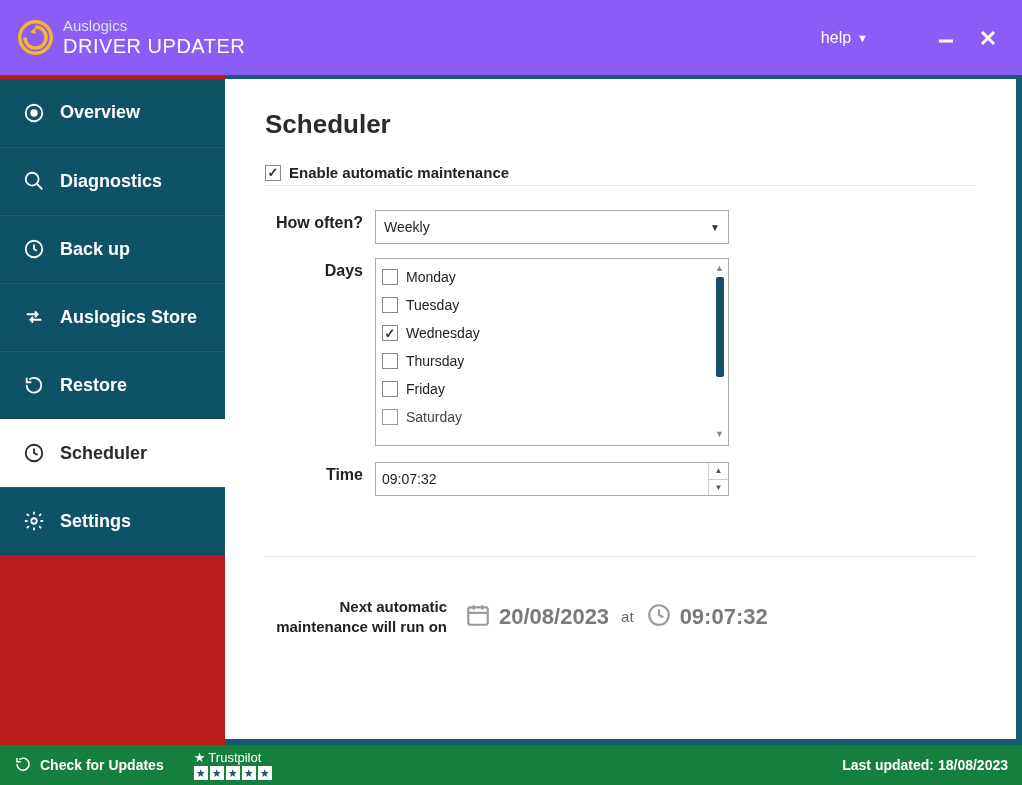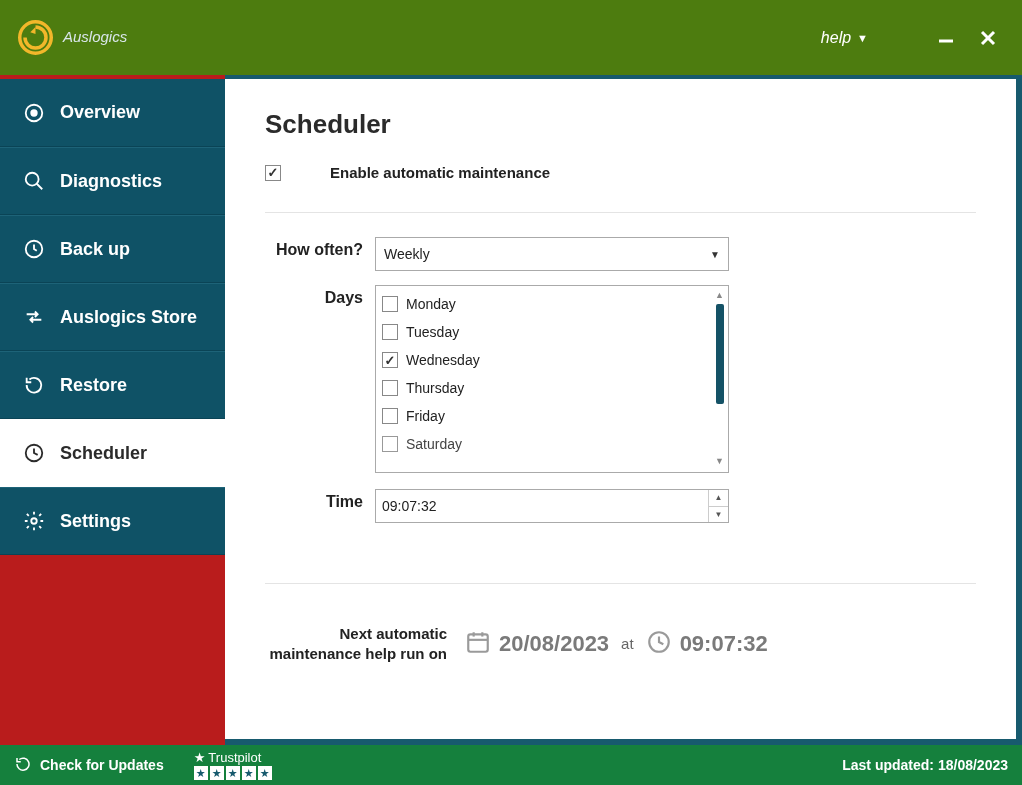--- a/index.html
+++ b/index.html
@@ -5,25 +5,24 @@
   * { box-sizing: border-box; margin: 0; padding: 0; }
   html, body { width: 1022px; height: 785px; font-family: "Segoe UI", Arial, sans-serif; overflow: hidden; }
   .app {
     width: 1022px; height: 785px;
     background: #175a6e;
     display: flex; flex-direction: column;
     position: relative;
   }
   .titlebar {
     height: 75px;
-    background: #4d7c0f;
+    background: #8b5cf6;
     display: flex; align-items: center;
     padding: 0 20px 0 18px;
     color: #fff;
-    font-style: italic;
   }
   .app-logo {
     width: 35px; height: 35px; margin-right: 10px;
     flex: 0 0 35px;
   }
   .app-name { line-height: 1.1; }
   .app-name .line1 { font-size: 15px; font-weight: 400; color: #d9e6ea; }
   .app-name .line2 { font-size: 20px; font-weight: 500; letter-spacing: 0.5px; color: #fff; }
   .titlebar-spacer { flex: 1; }
   .help-btn { color: #fff; font-size: 16px; display: flex; align-items: center; cursor: pointer; margin-right: 50px; }
@@ -64,21 +63,21 @@
   .nav-item.active svg { stroke: #2b2b2b; }
   .content-wrap {
     flex: 1;
     background: #fff;
     margin: 4px 6px 6px 0;
     padding: 30px 40px 20px 40px;
     overflow: hidden;
     position: relative;
   }
   .page-title { font-size: 26px; font-weight: 700; color: #2b2b2b; margin-bottom: 24px; }
-  .chk-row { display:flex; align-items:center; margin-bottom: 31px; gap: 41px; }
+  .chk-row { display:flex; align-items:center; margin-bottom: 4px; }
   .chk {
     width:16px; height:16px; border:1px solid #888;
     display:inline-flex; align-items:center; justify-content:center;
     margin-right: 8px; cursor:pointer; background:#fff;
   }
   .chk.checked::after { content:"✓"; font-size: 13px; color:#333; line-height:1; font-weight:bold;}
   .chk-label { font-size: 15px; font-weight: 600; color: #222; }
   .hr { border: none; border-top: 1px solid #e4e4e4; margin: 0 0 24px 0; }
   .form-row { display:flex; align-items:flex-start; margin-bottom: 14px; }
   .form-label { width: 110px; text-align: right; font-size: 16px; font-weight: 700; color:#222; padding-right: 12px; padding-top: 4px;}
@@ -146,20 +145,21 @@
   <div class="titlebar">
     <div class="app-logo">
       <svg viewBox="0 0 40 40" width="35" height="35">
         <circle cx="20" cy="20" r="18" fill="none" stroke="#f2b72a" stroke-width="4"></circle>
         <path d="M20 8 A12 12 0 1 1 8 20" fill="none" stroke="#f2b72a" stroke-width="4"></path>
         <path d="M14 14 L20 8 L20 16 Z" fill="#f2b72a"></path>
       </svg>
     </div>
     <div class="app-name">
       <div class="line1">Auslogics</div>
+      <div class="line2">DRIVER UPDATER</div>
     </div>
     <div class="titlebar-spacer"></div>
     <div class="help-btn">
       <span>help</span>
       <span class="caret">▼</span>
     </div>
     <div class="win-btn">
       <svg width="18" height="18" viewBox="0 0 18 18">
           <line x1="2" y1="12" x2="16" y2="12" stroke="#fff" stroke-width="3"></line>
         </svg>
@@ -304,21 +304,21 @@
           <div class="spin">
             <div>▲</div>
             <div>▼</div>
           </div>
         </div>
       </div>
 
       <div class="next-run">
         <div class="label">
           <span>Next automatic</span><br>
-          <span>maintenance help run on</span>
+          <span>maintenance will run on</span>
         </div>
         <span class="ic">
           <svg width="26" height="26" viewBox="0 0 24 24" fill="none" stroke="#9a9a9a" stroke-width="2">
               <rect x="3" y="5" width="18" height="16" rx="2"></rect>
               <line x1="3" y1="10" x2="21" y2="10"></line>
               <line x1="8" y1="3" x2="8" y2="7"></line>
               <line x1="16" y1="3" x2="16" y2="7"></line>
             </svg>
         </span>
         <span class="date">20/08/2023</span>

